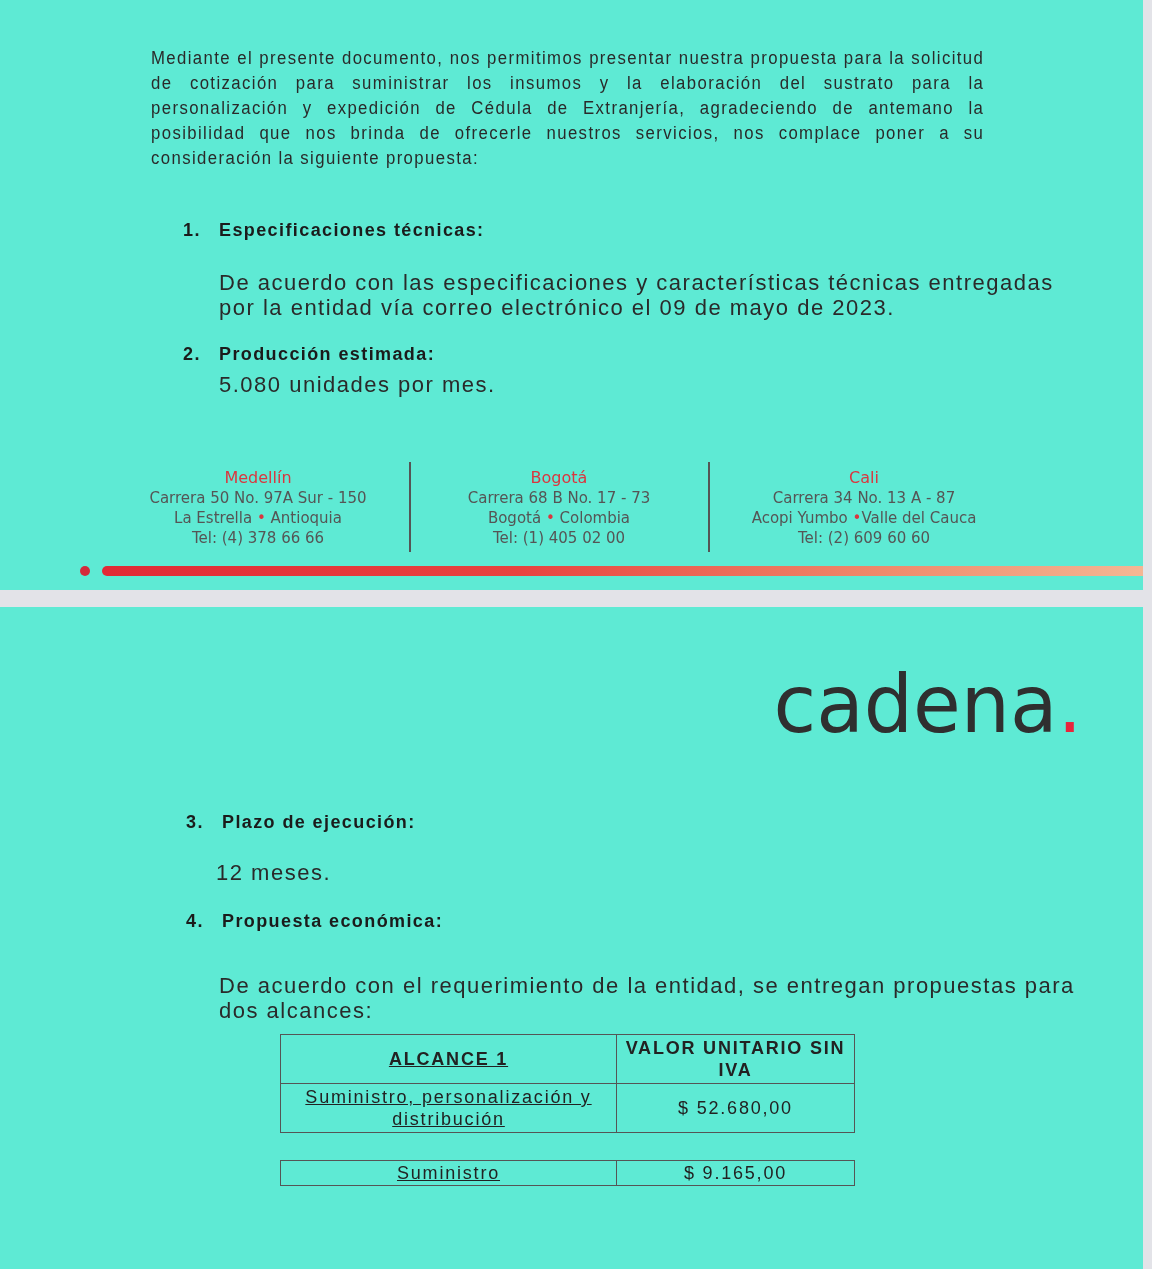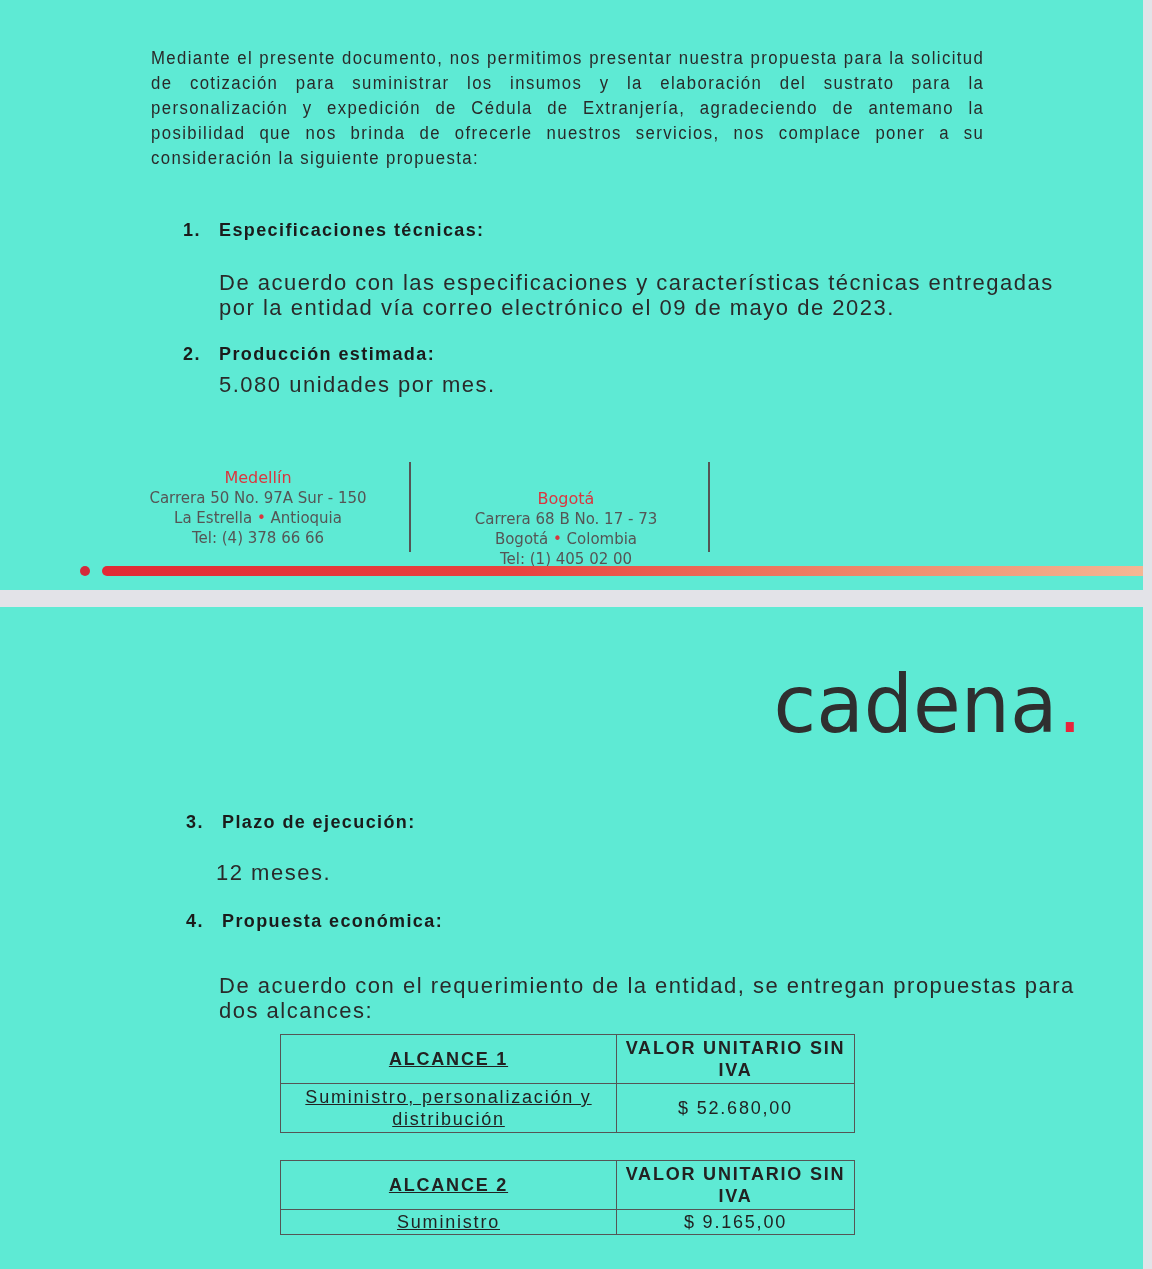--- a/index.html
+++ b/index.html
@@ -99,27 +99,33 @@
   <div class="para cond" style="left:219px; top:372px;">5.080 unidades por mes.</div>
 
   <div class="offices">
     <div class="office" style="left:0; width:260px;">
       <div class="city">Medellín</div>
       <div>Carrera 50 No. 97A Sur - 150</div>
       <div><span>La Estrella</span> <span class="dot">•</span> <span>Antioquia</span></div>
       <div>Tel: (4) 378 66 66</div>
     </div>
     <div class="vsep" style="left:281px;"></div>
-    <div class="office" style="left:307px; width:262px;margin-top:21px;">
+    <div class="office" style="left:300px; width:262px;">
       <div class="city">Bogotá</div>
       <div>Carrera 68 B No. 17 - 73</div>
       <div><span>Bogotá</span> <span class="dot">•</span> <span>Colombia</span></div>
       <div>Tel: (1) 405 02 00</div>
     </div>
     <div class="vsep" style="left:580px;"></div>
+    <div class="office" style="left:595px; width:282px;">
+      <div class="city">Cali</div>
+      <div>Carrera 34 No. 13 A - 87</div>
+      <div><span>Acopi Yumbo</span> <span class="dot">•</span><span>Valle del Cauca</span></div>
+      <div>Tel: (2) 609 60 60</div>
+    </div>
   </div>
 
   <div class="footer-dot"></div>
   <div class="footer-bar"></div>
 </div>
 
 <div class="page" id="page2"></div>
 
 <div class="logo">
   <span>cadena</span><span class="logo-dot">.</span>
@@ -146,22 +152,18 @@
   </tr>
   <tr class="dr">
     <td class="c1">Suministro, personalización y distribución</td>
     <td>$ 52.680,00</td>
   </tr>
 </tbody>
   </table>
 
 <table class="alc cond" id="table2">
   <tbody>
-      <tr class="hr">
-    <td class="h c1">ALCANCE 2</td>
-    <td class="h">VALOR UNITARIO SIN IVA</td>
-  </tr>
   <tr class="dr">
     <td class="c1">Suministro</td>
     <td>$ 9.165,00</td>
   </tr>
 </tbody>
   </table>
 
 </body></html>

